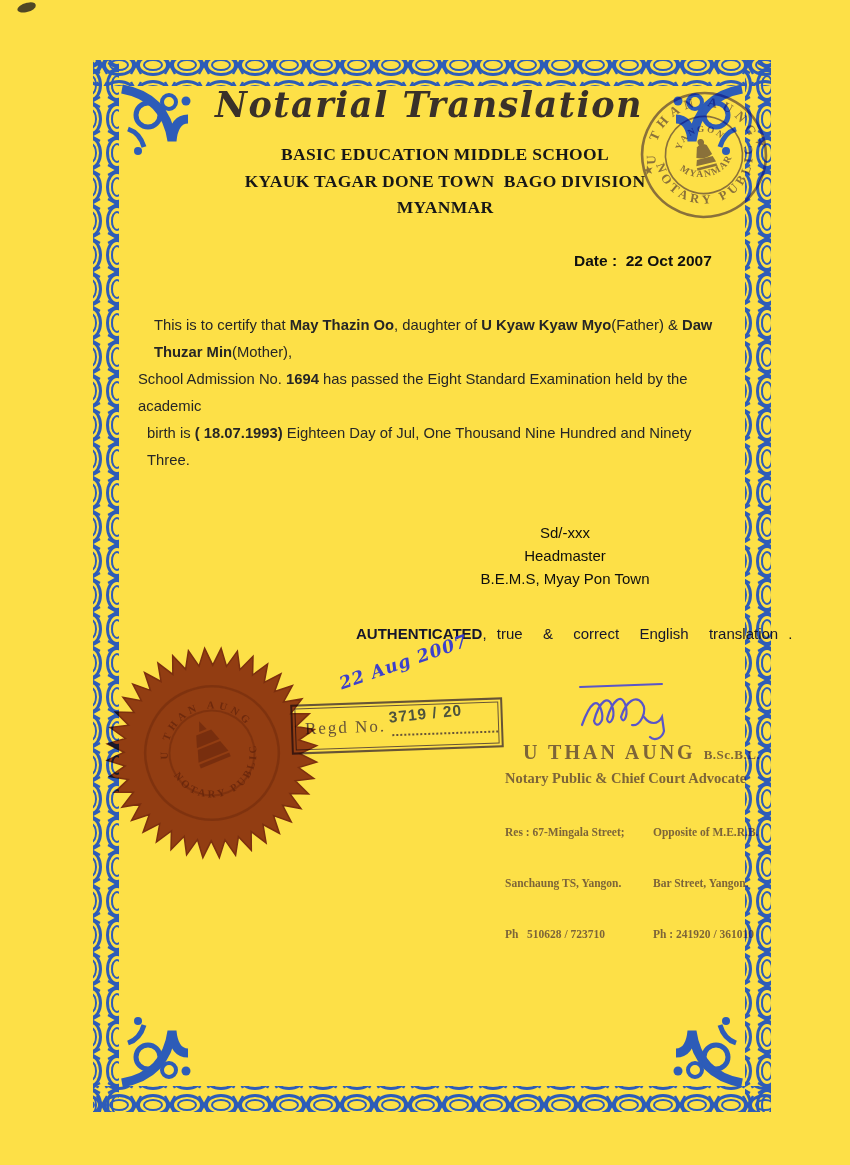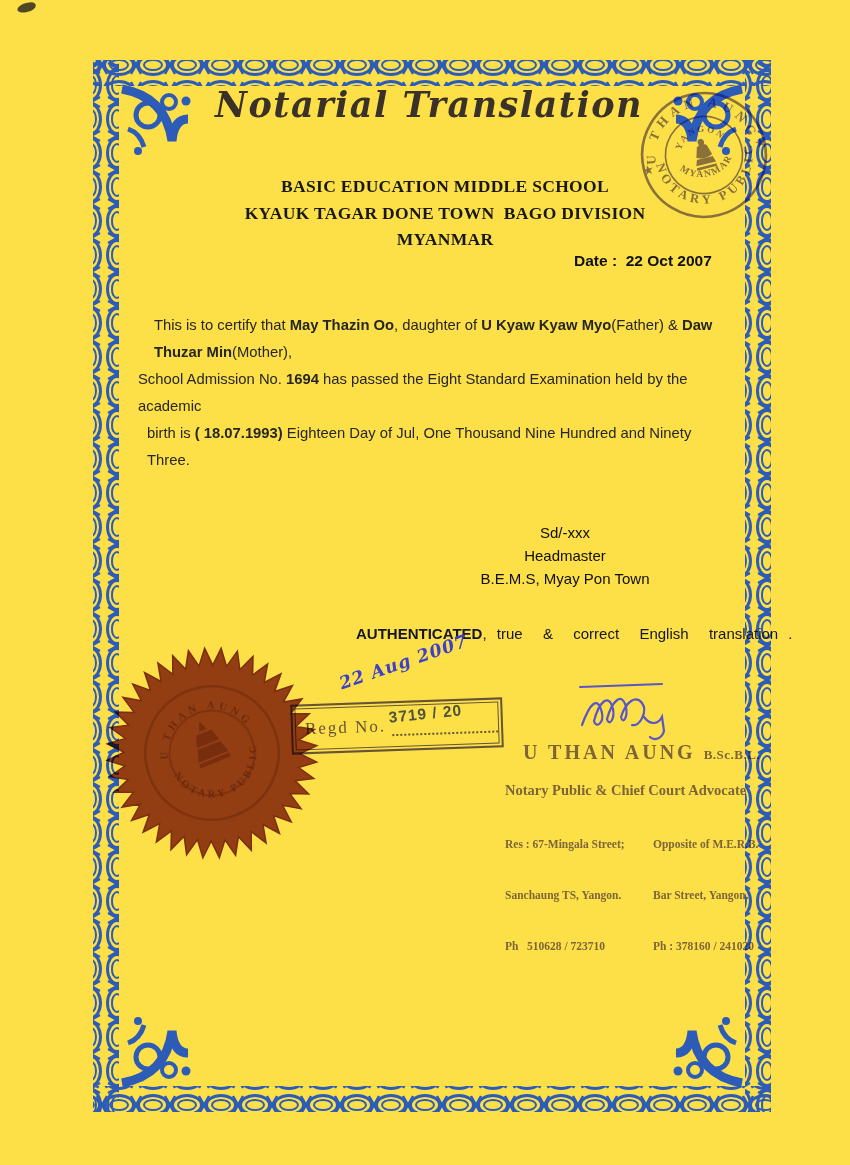--- a/index.html
+++ b/index.html
@@ -4,21 +4,21 @@
 <style>
   html,body{margin:0;padding:0;width:850px;height:1165px;overflow:hidden;background:#ffffff;}
   #page{position:relative;width:850px;height:1165px;background:#fde047;font-family:"Liberation Sans",sans-serif;color:#222;}
   .abs{position:absolute;}
   .pre{white-space:pre-wrap;}
   b{font-weight:700;}
 
   .speck{left:17px;top:3px;width:19px;height:9px;background:#24201d;opacity:.8;border-radius:60% 40% 55% 45%;transform:rotate(-12deg);}
 
   .hdr-script{left:0;right:0;top:84px;text-align:center;font-family:"DejaVu Serif",serif;font-style:italic;font-weight:bold;font-size:35px;color:#3a3129;letter-spacing:1.5px;transform:translateX(4px);}
-  .school{left:180px;width:530px;top:141px;text-align:center;font-family:"Liberation Serif",serif;font-weight:bold;font-size:17.5px;color:#171717;line-height:26.5px;letter-spacing:.3px;margin-top:32px;}
+  .school{left:180px;width:530px;top:141px;text-align:center;font-family:"Liberation Serif",serif;font-weight:bold;font-size:17.5px;color:#171717;line-height:26.5px;letter-spacing:.3px;}
   .school div{white-space:pre;}
 
   .date-line{left:574px;top:252px;font-size:15.5px;font-weight:600;color:#101010;white-space:pre;}
 
   .bodytext{left:138px;top:312px;width:596px;font-size:14.8px;color:#262626;line-height:27px;}
   .bodytext .i0{padding-left:16px;}
   .bodytext .i2{padding-left:5px;}
   .bodytext .i3{padding-left:9px;}
 
   .sdblock{left:452px;top:521px;width:226px;text-align:center;font-size:15px;color:#0e0e0e;line-height:23px;}
@@ -35,21 +35,21 @@
   .regd-inner{position:absolute;inset:2px;border:1px solid #5b51bd;display:flex;align-items:center;padding-left:9px;}
   .regd-label{font-family:"Liberation Serif",serif;font-size:17px;color:#5b51bd;letter-spacing:2px;white-space:pre;}
   .regd-dots{width:128px;height:17px;border-bottom:2px dotted #5b51bd;margin-left:6px;}
   .regd-value{position:absolute;left:96px;top:3px;color:#3f51d6;font-size:15.5px;font-weight:600;transform:rotate(-4deg);white-space:pre;letter-spacing:1px;}
 
   .sig{left:566px;top:675px;width:140px;height:66px;}
 
   .notary{left:505px;top:741px;width:272px;color:#7468c4;font-family:"Liberation Serif",serif;opacity:.93;}
   .nname{font-weight:bold;font-size:20px;letter-spacing:3px;white-space:nowrap;padding-left:18px;}
   .nname .deg{font-size:13px;letter-spacing:.5px;text-align:right;}
-  .ntitle{font-weight:bold;font-size:14.5px;margin-top:18px;white-space:nowrap;}
+  .ntitle{font-weight:bold;font-size:14.5px;margin-top:6px;white-space:nowrap;}
   .naddr{display:grid;grid-template-columns:148px auto;font-size:11.5px;font-weight:bold;line-height:17px;margin-top:3px;}
   .naddr div{white-space:pre;}
 </style>
 </head>
 <body>
 
 <div id="page">
 
   <svg class="abs" style="left:0;top:0" width="850" height="1165" aria-hidden="true">
     <defs>
@@ -181,18 +181,18 @@
     <div class="ntitle">Notary Public &amp; Chief Court Advocate</div>
     <div class="naddr">
       <div>
         <div>Res : 67-Mingala Street;</div>
         <div>Sanchaung TS, Yangon.</div>
         <div>Ph   510628 / 723710</div>
       </div>
       <div>
         <div>Opposite of M.E.R.B.</div>
         <div>Bar Street, Yangon.</div>
-        <div>Ph : 378160 / 241020</div>
+        <div>Ph : 241920 / 361010</div>
       </div>
     </div>
   </div>
 
 </div>
 
 </body></html>

